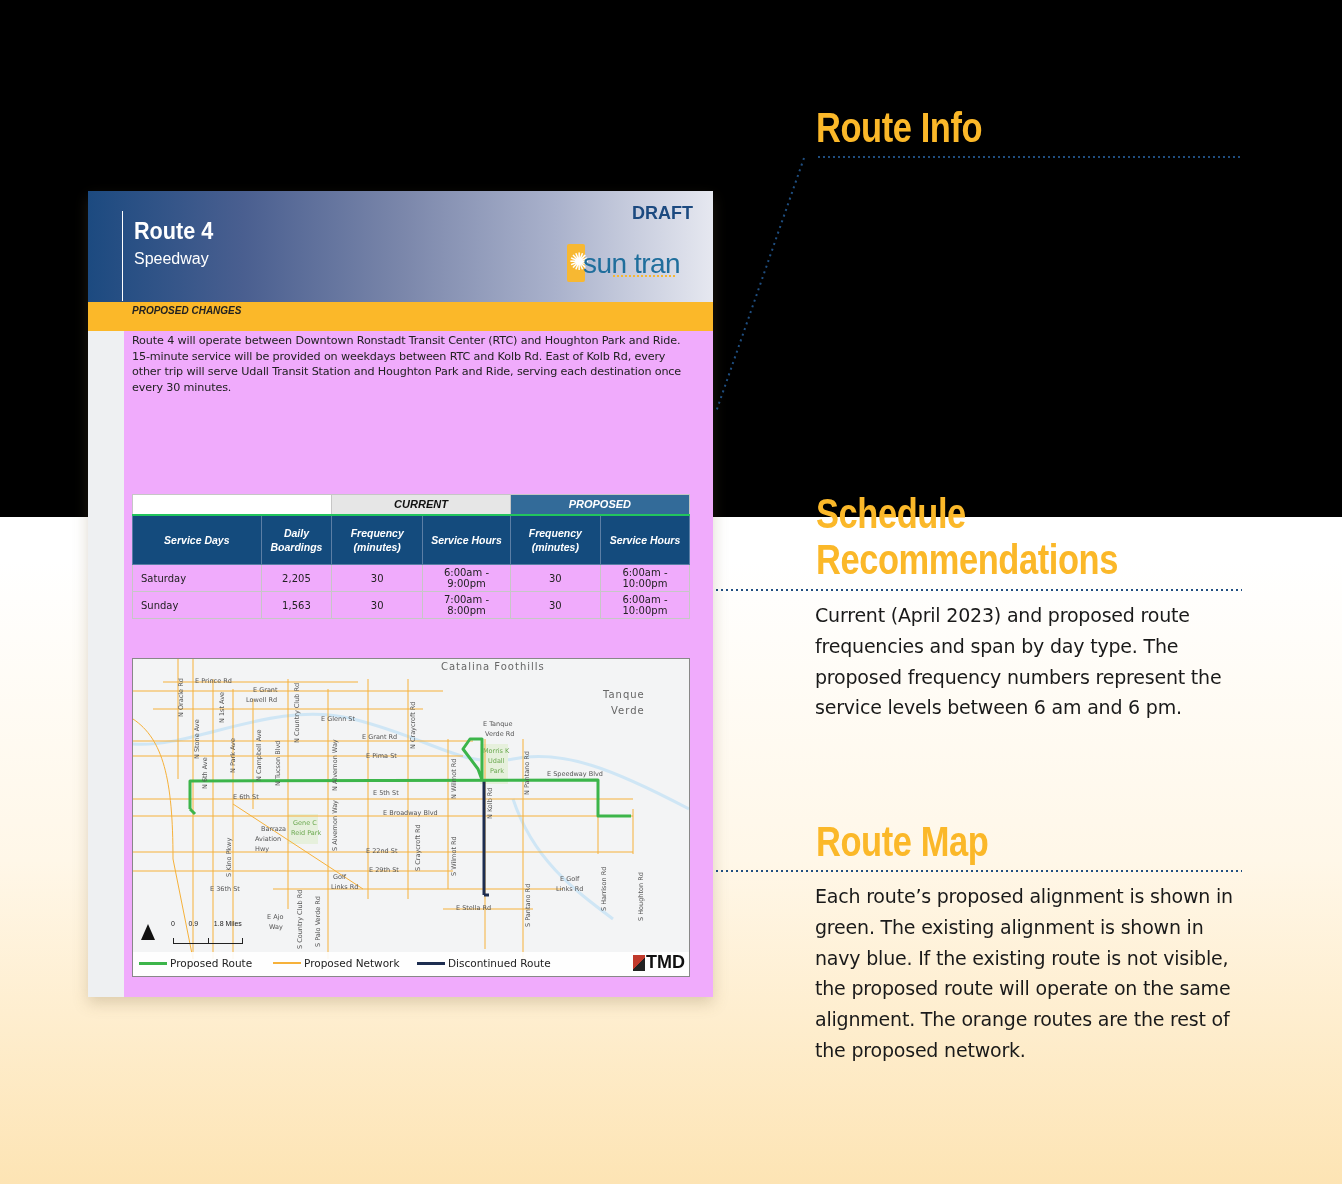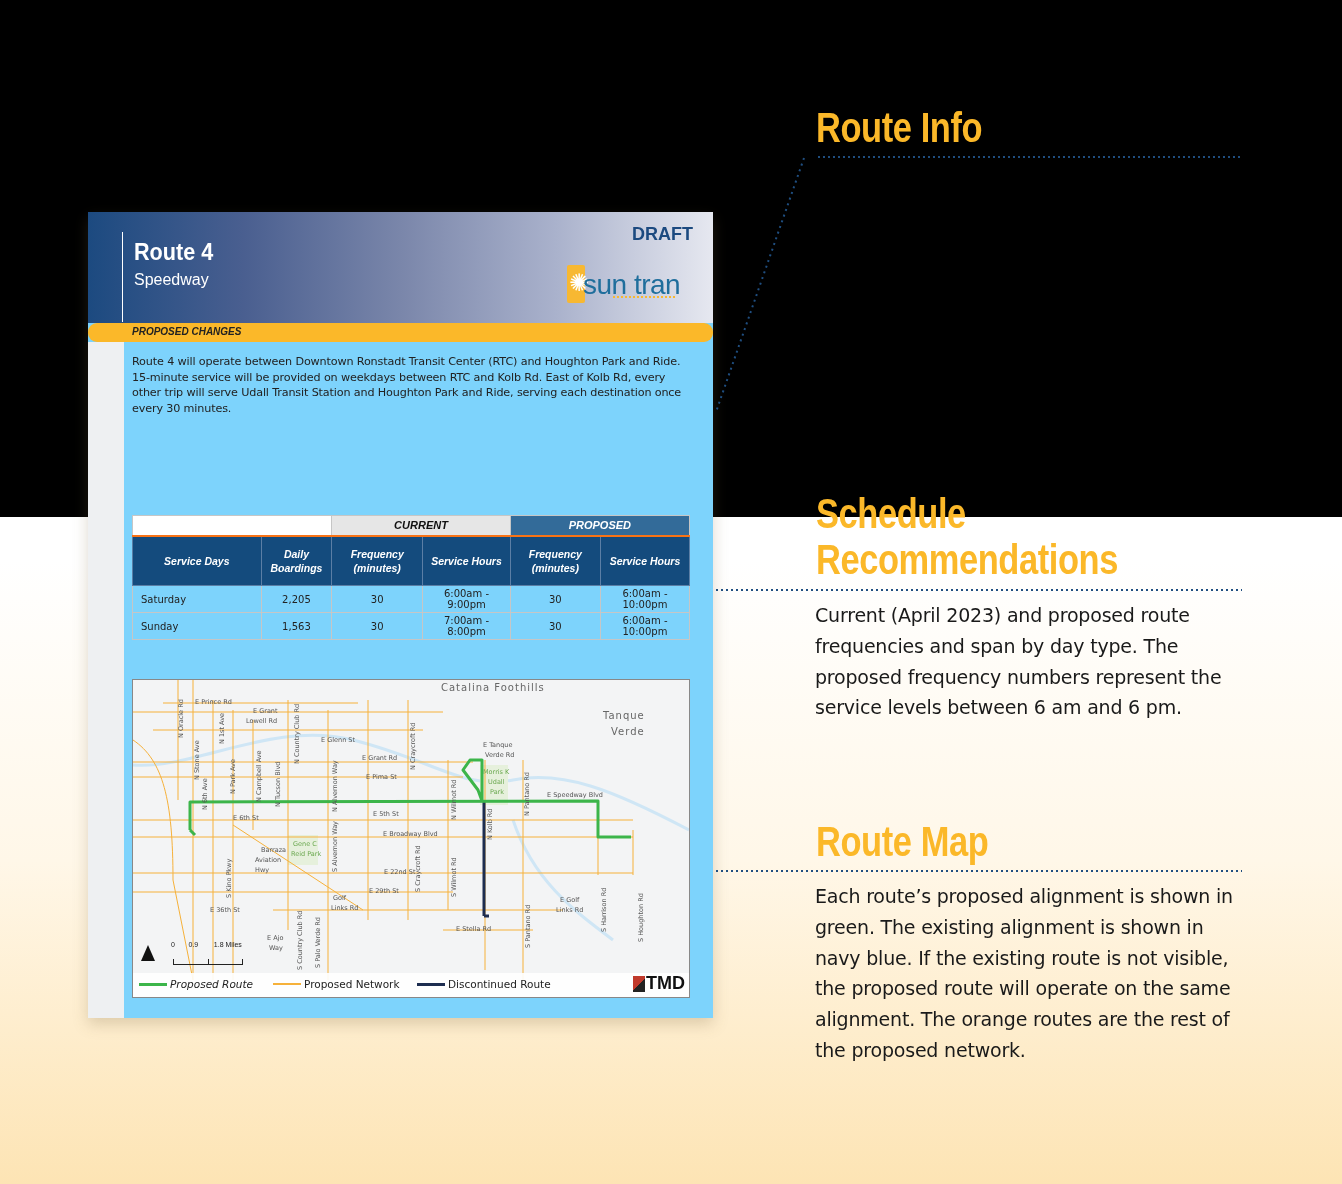--- a/index.html
+++ b/index.html
@@ -7,22 +7,22 @@
     body {
       position: relative;
       font-family: "DejaVu Sans", sans-serif;
       background: linear-gradient(to bottom, #ffffff 0px, #ffffff 560px, #fff7e8 860px, #fde4b4 1184px);
     }
     .top-black {
       position: absolute; left: 0; top: 0; width: 1342px; height: 517px; background: #000;
     }
     
     .doc {
-      position: absolute; left: 88px; top: 212px; width: 625px; height: 806px;
-      background: #7dd3fc;
+      position: absolute; left: 88px; top: 191px; width: 625px; height: 806px;
+      background: #f0abfc;
       box-shadow: 0 6px 14px rgba(120,100,60,0.25);
     }
     .doc-strip {
       position: absolute; left: 0; top: 130px; width: 36px; bottom: 0; background: #eef0f2;
     }
     .doc-header {
       position: absolute; left: 0; top: 0; width: 625px; height: 111px;
       background: linear-gradient(to right, #1c4a80 0%, #4a5f90 25%, #7a86aa 50%, #aab2cc 75%, #e6e8f0 100%);
     }
     .doc-header .vbar {
@@ -52,38 +52,38 @@
     }
     .logo .logotext {
       position: absolute; left: 20px; top: 7px; color: #1f6e9c;
       font-family: "Liberation Sans", sans-serif; font-size: 28px; letter-spacing: -0.5px;
     }
     .logo .dots {
       position: absolute; left: 50px; top: 34px; width: 62px; height: 2px;
       background: repeating-linear-gradient(to right, #f7b832 0 2px, transparent 2px 4px);
     }
     .changes-bar {
-      position: absolute; left: 0; top: 111px; width: 625px; height: 19px; background: #fbb829; border-radius: 9px;
+      position: absolute; left: 0; top: 111px; width: 625px; height: 29px; background: #fbb829;
     }
     .changes-bar span {
       position: absolute; left: 44px; top: 3px; font-size: 10px; font-weight: bold; font-style: italic;
       font-family: "Liberation Sans", sans-serif; color: #222;
     }
     .desc {
       position: absolute; left: 44px; top: 142px; width: 560px;
       font-family: "DejaVu Sans", sans-serif; font-size: 11.2px; line-height: 15.5px; color: #222;
       letter-spacing: -0.15px;
     }
     
     table.sched {
       position: absolute; left: 44px; top: 303px; width: 558px;
       border-collapse: collapse; font-family: "DejaVu Sans", sans-serif; font-size: 10px; color: #222;
     }
     table.sched td, table.sched th { border: 1px solid #c6c6c6; text-align: center; }
-    table.sched tr.group td { height: 20px; font-family: "Liberation Sans", sans-serif; font-weight: bold; font-style: italic; font-size: 11px; border-bottom: 2px solid #f97316; }
+    table.sched tr.group td { height: 20px; font-family: "Liberation Sans", sans-serif; font-weight: bold; font-style: italic; font-size: 11px; border-bottom: 2px solid #22c55e; }
     table.sched tr.group td.empty { background: #fff; }
     table.sched tr.group td.current { background: #e6e6e6; color: #111; }
     table.sched tr.group td.proposed { background: #336b99; color: #fff; }
     table.sched tr.head th {
       height: 50px; background: #144b7d; color: #fff; font-family: "Liberation Sans", sans-serif;
       font-weight: bold; font-style: italic; font-size: 10.5px; line-height: 14px; border-color: #5b7ea5;
     }
     table.sched tr.row td { height: 27px; }
     table.sched tr.row td:first-child { text-align: left; padding-left: 8px; }
     
@@ -254,21 +254,21 @@
     <div class="lbl" style="left:113px;top:37px;">Lowell Rd</div>
     <div class="lbl" style="left:188px;top:56px;">E Glenn St</div>
     <div class="lbl" style="left:229px;top:74px;">E Grant Rd</div>
     <div class="lbl" style="left:233px;top:93px;">E Pima St</div>
     <div class="lbl" style="left:100px;top:134px;">E 6th St</div>
     <div class="lbl" style="left:240px;top:130px;">E 5th St</div>
     <div class="lbl" style="left:250px;top:150px;">E Broadway Blvd</div>
     <div class="lbl" style="left:414px;top:111px;">E Speedway Blvd</div>
     <div class="lbl" style="left:350px;top:61px;">E Tanque</div>
     <div class="lbl" style="left:352px;top:71px;">Verde Rd</div>
-    <div class="lbl" style="left:233px;top:188px;margin-left:18px;">E 22nd St</div>
+    <div class="lbl" style="left:233px;top:188px;">E 22nd St</div>
     <div class="lbl" style="left:236px;top:207px;">E 29th St</div>
     <div class="lbl" style="left:77px;top:226px;">E 36th St</div>
     <div class="lbl" style="left:323px;top:245px;">E Stella Rd</div>
     <div class="lbl" style="left:200px;top:214px;">Golf</div>
     <div class="lbl" style="left:198px;top:224px;">Links Rd</div>
     <div class="lbl" style="left:427px;top:216px;">E Golf</div>
     <div class="lbl" style="left:423px;top:226px;">Links Rd</div>
     <div class="lbl" style="left:134px;top:254px;">E Ajo</div>
     <div class="lbl" style="left:136px;top:264px;">Way</div>
     <div class="lbl" style="left:128px;top:166px;">Barraza</div>
@@ -308,21 +308,21 @@
       <div class="north"></div>
       <div class="nums">
         <span>0</span>&nbsp;&nbsp;&nbsp;&nbsp;&nbsp;&nbsp;&nbsp;<span>0.9</span>&nbsp;&nbsp;&nbsp;&nbsp;&nbsp;&nbsp;&nbsp;&nbsp;<span>1.8</span>&nbsp;<span>Miles</span>
       </div>
       <div class="bar">
           <div class="mid"></div>
         </div>
     </div>
 
     <div class="legend">
-      <div class="item" style="left:6px;font-style:italic;">
+      <div class="item" style="left:6px;">
         <span class="swatch" style="background:#3cb54a;height:3px;"></span>
         <span>Proposed Route</span>
       </div>
       <div class="item" style="left:140px;">
         <span class="swatch" style="background:#f6b13a;height:1.5px;"></span>
         <span>Proposed Network</span>
       </div>
       <div class="item" style="left:284px;">
         <span class="swatch" style="background:#1d2d50;height:3px;"></span>
         <span>Discontinued Route</span>

